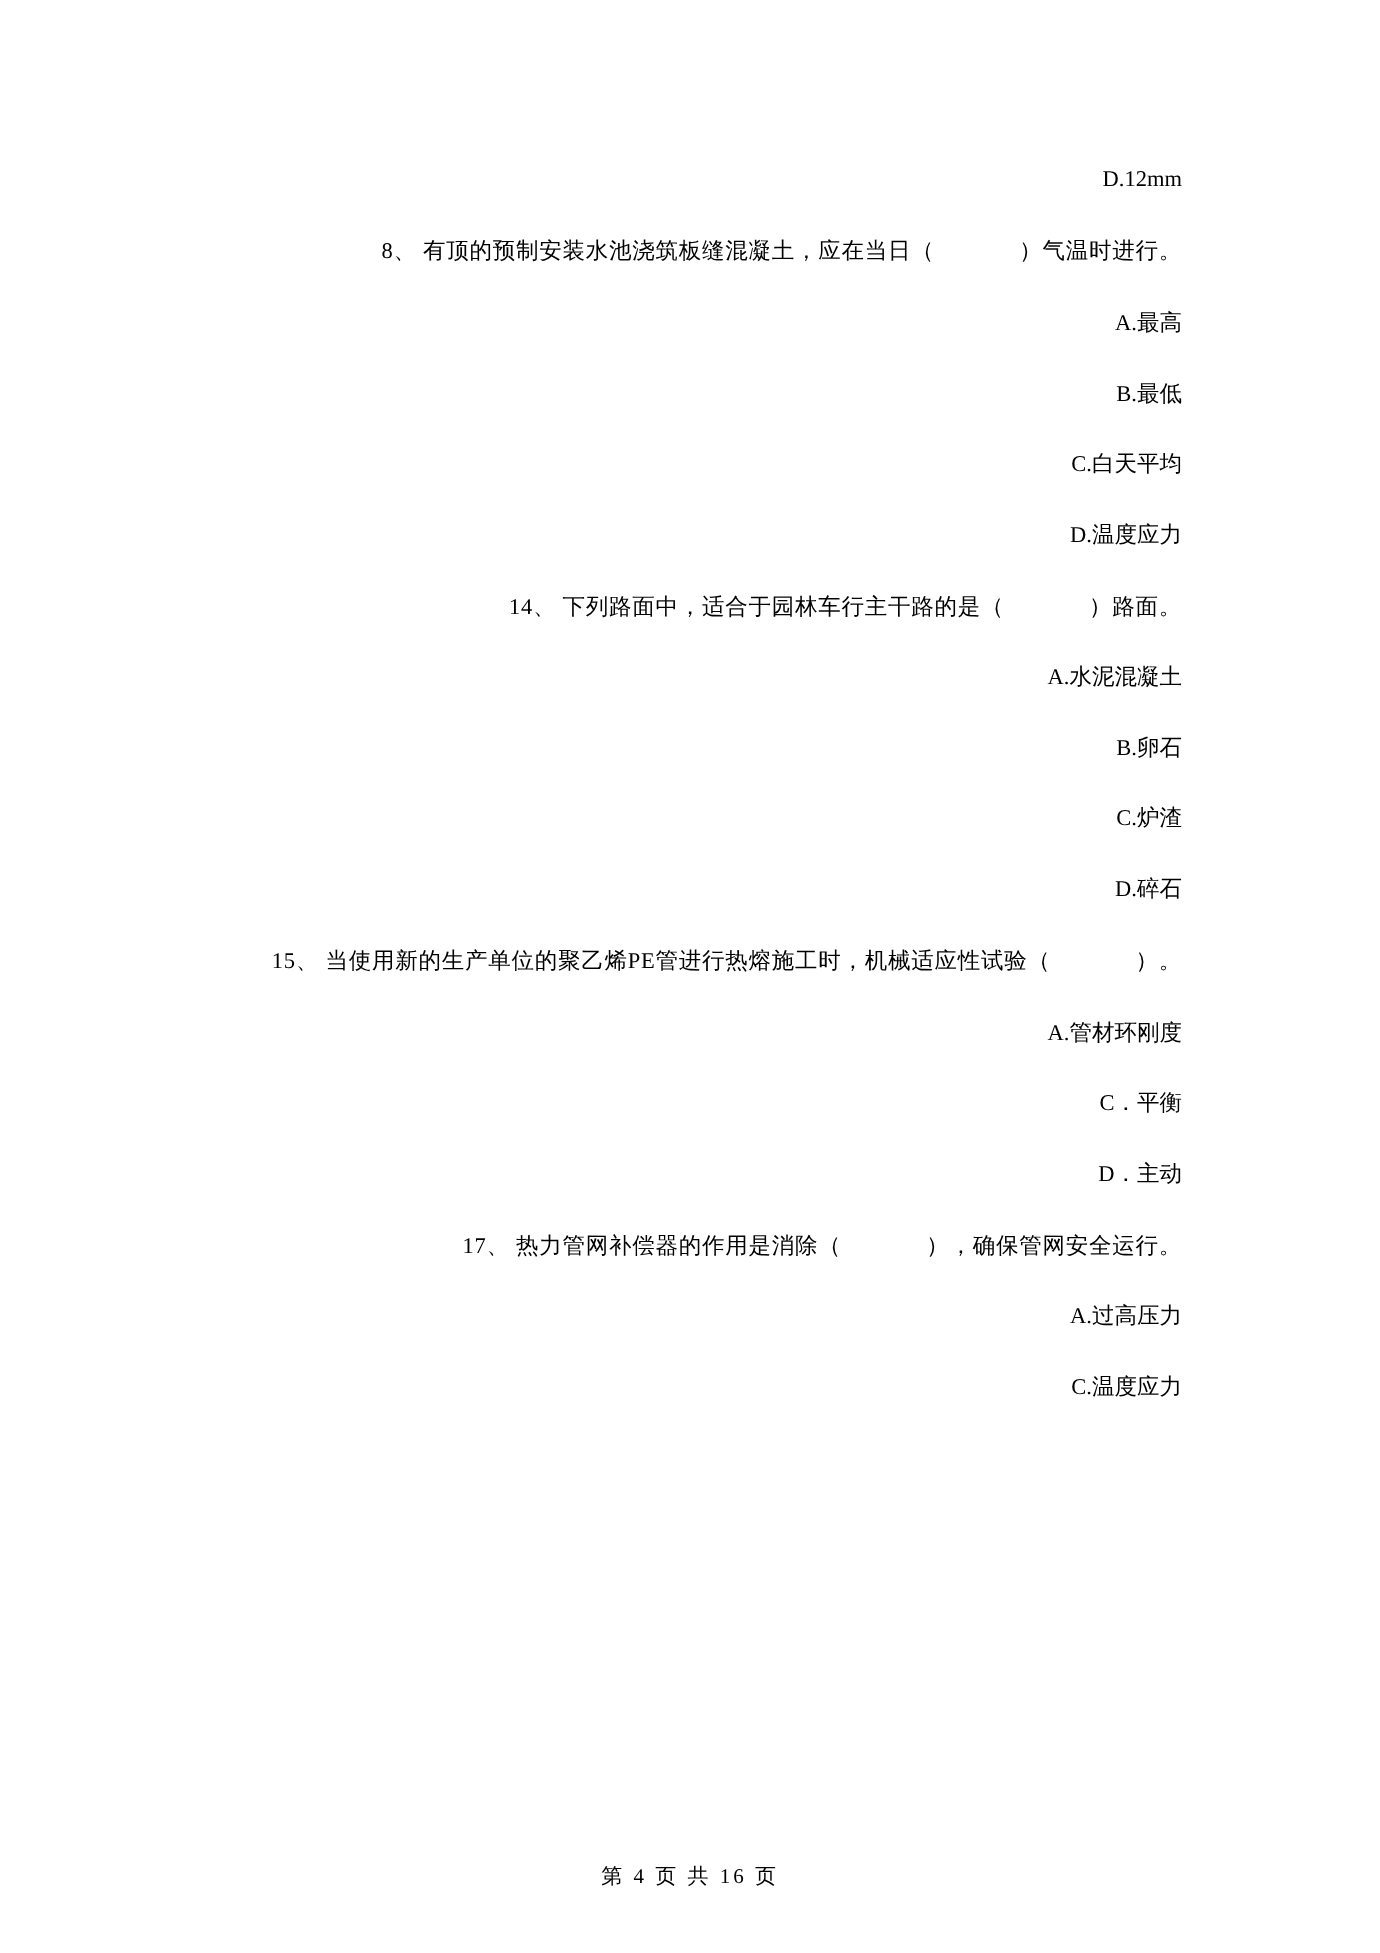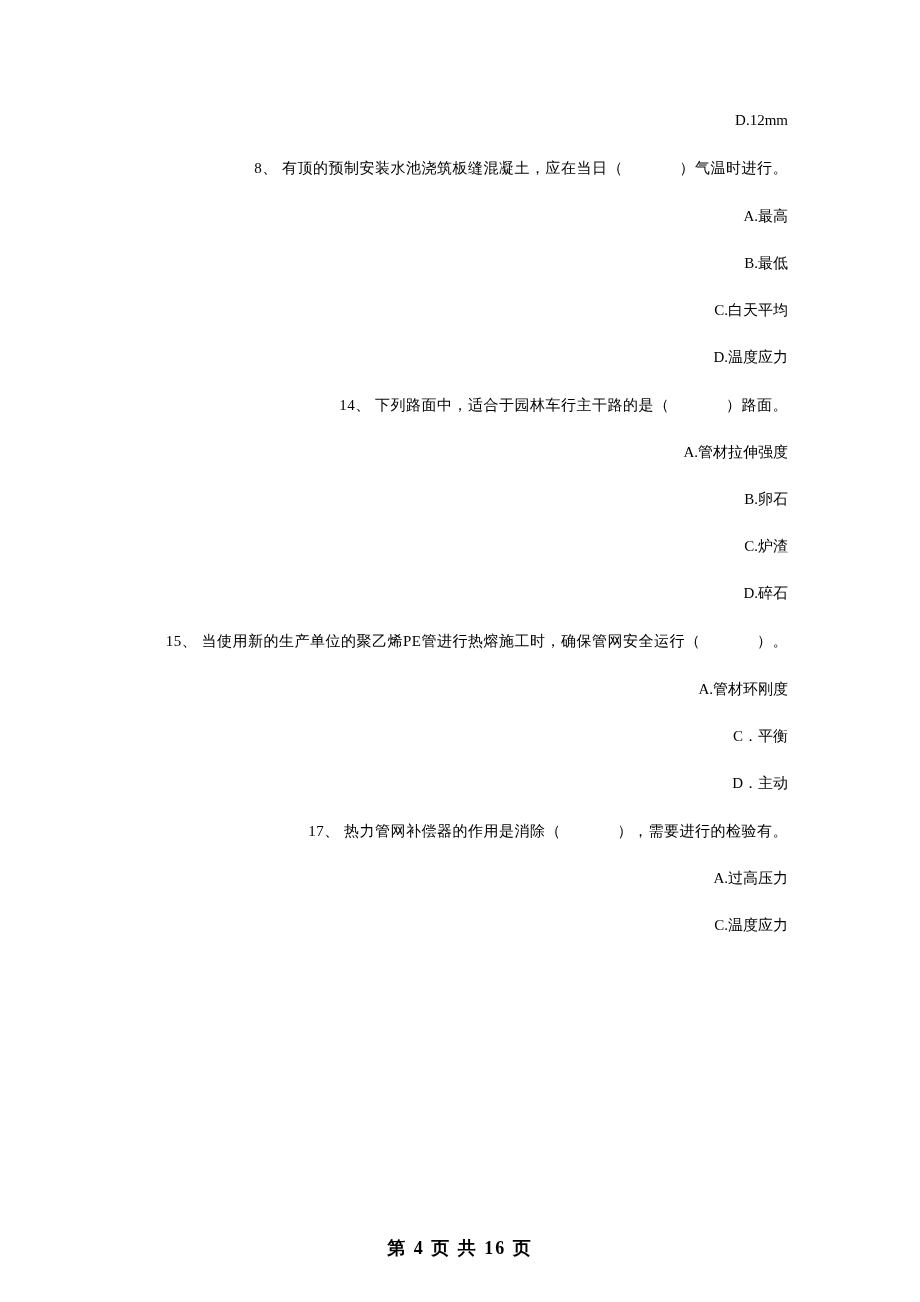--- a/index.html
+++ b/index.html
@@ -31,23 +31,22 @@
   .blank {
     display: inline-block;
     width: 48px;
   }
   .footer {
     position: absolute;
     bottom: 42px;
     width: 920px;
     left: 0;
     text-align: center;
-    font-size: 18px;
+    font-size: 14px;
     letter-spacing: 2px;
-    font-weight: bold;
   }
 </style>
 </head>
 <body>
 
 <div class="page">
 
   <div class="option-row">D.12mm</div>
 
   <div class="question-row">
@@ -60,40 +59,40 @@
   <div class="option-row">B.最低</div>
   <div class="option-row">C.白天平均</div>
   <div class="option-row">D.温度应力</div>
 
   <div class="question-row">
     <span class="qnum">14、</span>
     <span class="qtext-part">下列路面中，适合于园林车行主干路的是（</span>
     <span class="blank"></span>
     <span class="qtext-part">）路面。</span>
   </div>
-  <div class="option-row">A.管材拉伸强度</div>
+  <div class="option-row">A.水泥混凝土</div>
   <div class="option-row">B.卵石</div>
   <div class="option-row">C.炉渣</div>
   <div class="option-row">D.碎石</div>
 
   <div class="question-row">
     <span class="qnum">15、</span>
-    <span class="qtext-part">当使用新的生产单位的聚乙烯PE管进行热熔施工时，确保管网安全运行（</span>
+    <span class="qtext-part">当使用新的生产单位的聚乙烯PE管进行热熔施工时，机械适应性试验（</span>
     <span class="blank"></span>
     <span class="qtext-part">）。</span>
   </div>
   <div class="option-row">A.管材环刚度</div>
 
   <div class="option-row">C．平衡</div>
   <div class="option-row">D．主动</div>
 
   <div class="question-row">
     <span class="qnum">17、</span>
     <span class="qtext-part">热力管网补偿器的作用是消除（</span>
     <span class="blank"></span>
-    <span class="qtext-part">），需要进行的检验有。</span>
+    <span class="qtext-part">），确保管网安全运行。</span>
   </div>
   <div class="option-row">A.过高压力</div>
   <div class="option-row">C.温度应力</div>
 
 </div>
 
 <div class="footer">第 4 页 共 16 页</div>
 
 </body></html>

